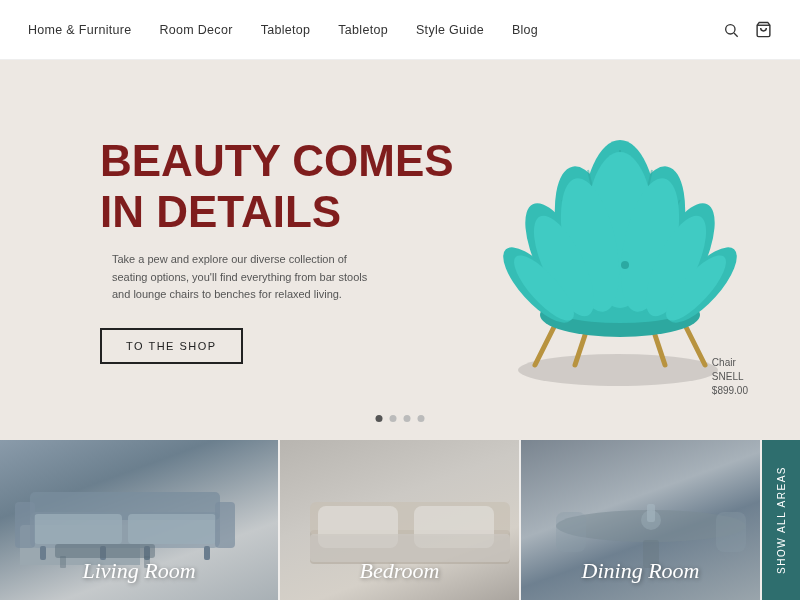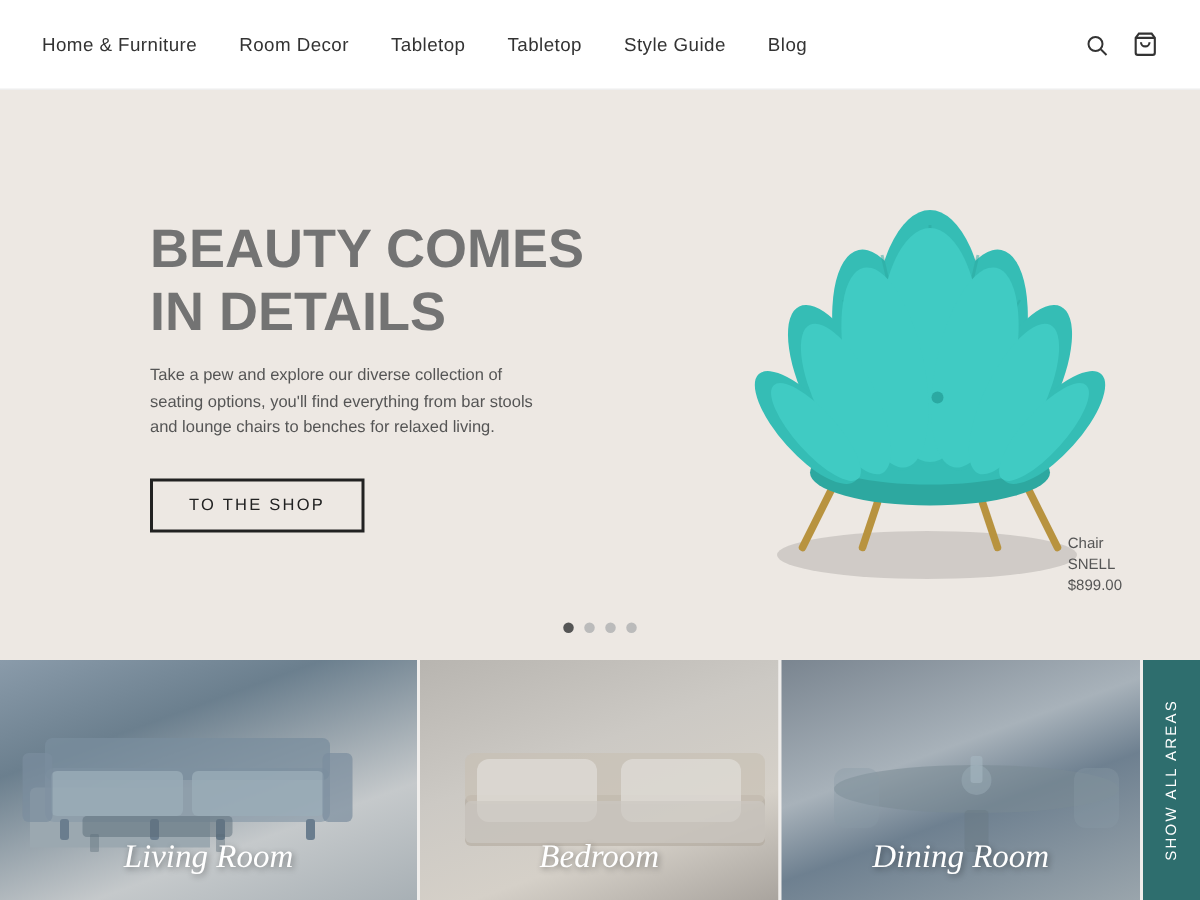--- a/index.html
+++ b/index.html
@@ -74,36 +74,37 @@
       overflow: hidden;
       display: flex;
       align-items: center;
     }
     .hero-content {
       padding-left: 100px;
       z-index: 2;
       position: relative;
     }
     .hero-title {
-      font-size: 36px;
+      font-size: 44px;
       font-weight: 900;
-      color: #737373;
+      color: #7f1d1d;
       line-height: 1.15;
       font-family: Arial, sans-serif;
       text-transform: uppercase;
       max-width: 380px;
     }
     .hero-subtitle {
       font-size: 11px;
       color: #555;
       font-family: Arial, sans-serif;
       max-width: 260px;
       line-height: 1.6;
       margin-top: 14px;
       margin-bottom: 24px;
+      margin-left: 12px;
     }
     .hero-btn {
       border: 2px solid #222;
       background: transparent;
       padding: 10px 24px;
       font-size: 11px;
       letter-spacing: 1.5px;
       font-family: Arial, sans-serif;
       cursor: pointer;
       color: #222;

